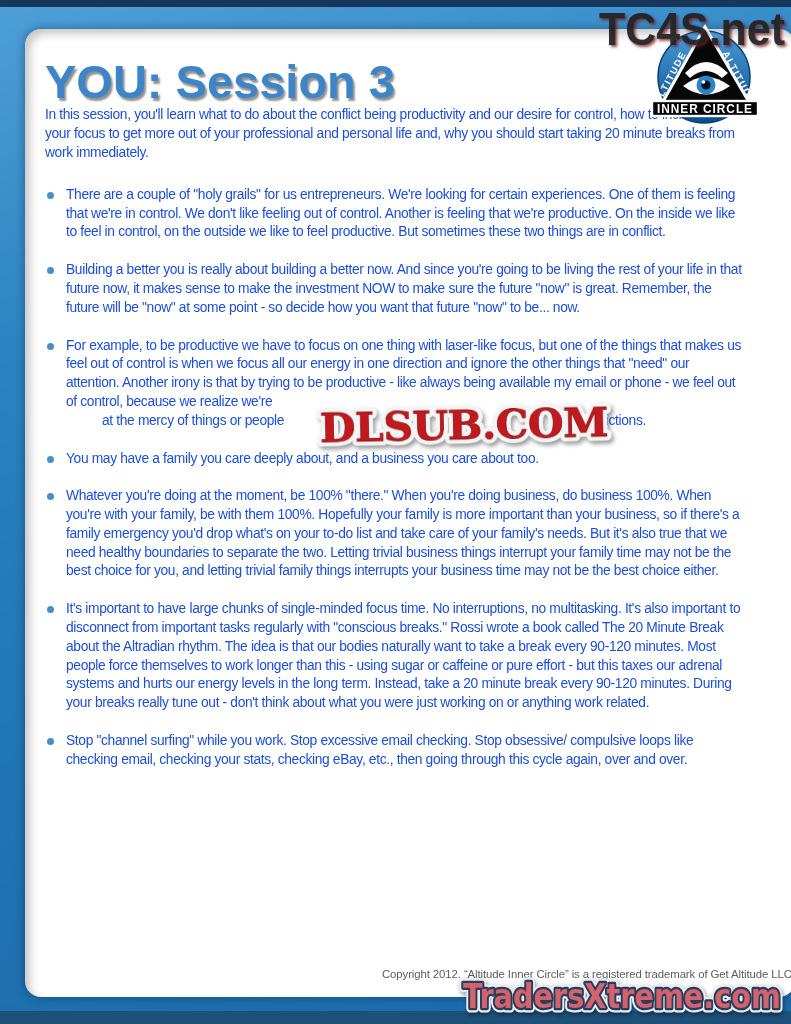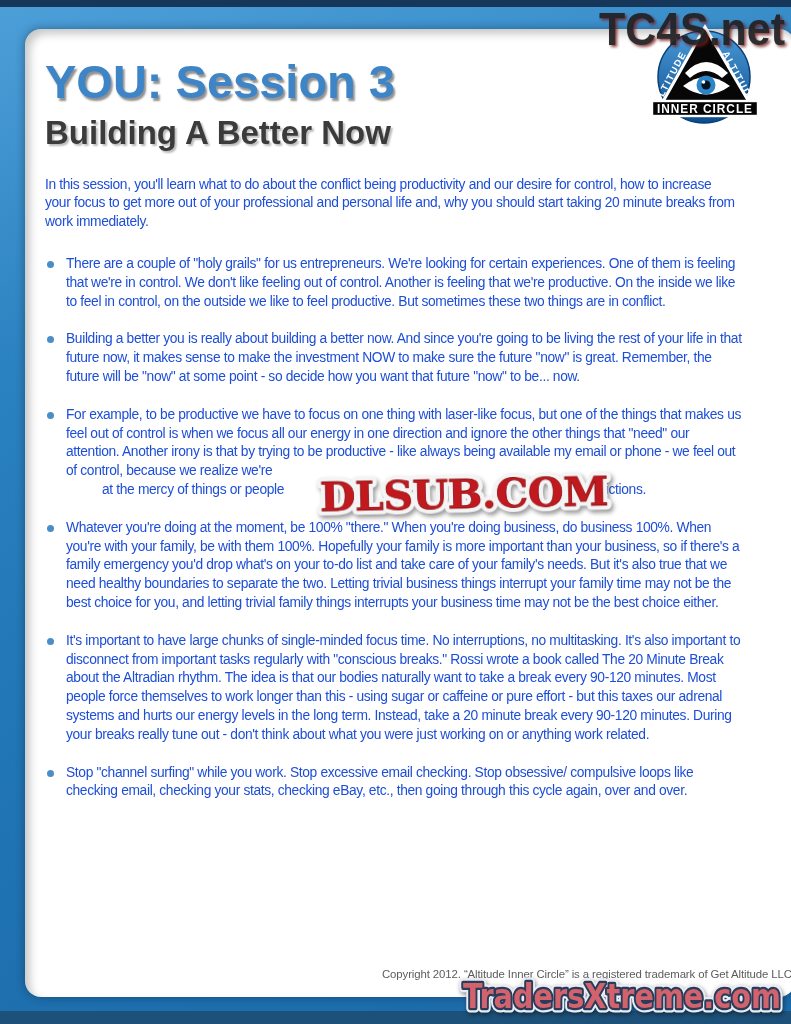--- a/index.html
+++ b/index.html
@@ -66,21 +66,20 @@
 </head>
 <body>
 
 <div class="frame">
   <div class="strip-top"></div>
 
   <div class="sheet">
     <div class="content">
 
       <h1 class="title">YOU: Session 3</h1>
-      <h2 class="subtitle">Building A Better Now</h2>
 
       <p class="body-text intro">In this session, you'll learn what to do about the conflict being productivity and our desire for control, how to increase your focus to get more out of your professional and personal life and, why you should start taking 20 minute breaks from work immediately.</p>
 
       <ul class="bullets body-text">
         <li>
           <span class="dot"></span>
           <span class="btxt">There are a couple of "holy grails" for us entrepreneurs. We're looking for certain experiences. One of them is feeling that we're in control. We don't like feeling out of control. Another is feeling that we're productive. On the inside we like to feel in control, on the outside we like to feel productive. But sometimes these two things are in conflict.</span>
         </li>
         <li>
           <span class="dot"></span>
@@ -92,20 +91,24 @@
             <span>For example, to be productive we have to focus on one thing with laser-like focus, but one of the things that makes us feel out of control is when we focus all our energy in one direction and ignore the other things that "need" our attention. Another irony is that by trying to be productive - like always being available my email or phone - we feel out of control, because we realize we're</span>
             <div class="b3-line">
               <span>at the mercy of things or people</span><span class="b3-gap"></span><span>ntradictions.</span>
               
               <svg class="dlsub-wm" width="300" height="58" viewBox="0 0 300 58">
                 <text x="150" y="42" text-anchor="middle" textLength="288" lengthAdjust="spacingAndGlyphs" font-family="DejaVu Serif, serif" font-weight="bold" font-size="39" fill="#ffffff" stroke="#f4f4f4" stroke-width="9" stroke-linejoin="round">DLSUB.COM</text>
                 <text x="150" y="42" text-anchor="middle" textLength="288" lengthAdjust="spacingAndGlyphs" font-family="DejaVu Serif, serif" font-weight="bold" font-size="39" fill="#c2191f" stroke="#8e1114" stroke-width="0.8">DLSUB.COM</text>
               </svg>
             </div>
           </div>
+        </li>
+        <li>
+          <span class="dot"></span>
+          <span class="btxt">You may have a family you care deeply about, and a business you care about too.</span>
         </li>
         <li>
           <span class="dot"></span>
           <span class="btxt">Whatever you're doing at the moment, be 100% "there." When you're doing business, do business 100%. When you're with your family, be with them 100%. Hopefully your family is more important than your business, so if there's a family emergency you'd drop what's on your to-do list and take care of your family's needs. But it's also true that we need healthy boundaries to separate the two. Letting trivial business things interrupt your family time may not be the best choice for you, and letting trivial family things interrupts your business time may not be the best choice either.</span>
         </li>
         <li>
           <span class="dot"></span>
           <span class="btxt">It's important to have large chunks of single-minded focus time. No interruptions, no multitasking. It's also important to disconnect from important tasks regularly with "conscious breaks." Rossi wrote a book called The 20 Minute Break about the Altradian rhythm. The idea is that our bodies naturally want to take a break every 90-120 minutes. Most people force themselves to work longer than this - using sugar or caffeine or pure effort - but this taxes our adrenal systems and hurts our energy levels in the long term. Instead, take a 20 minute break every 90-120 minutes. During your breaks really tune out - don't think about what you were just working on or anything work related.</span>
         </li>
         <li>

